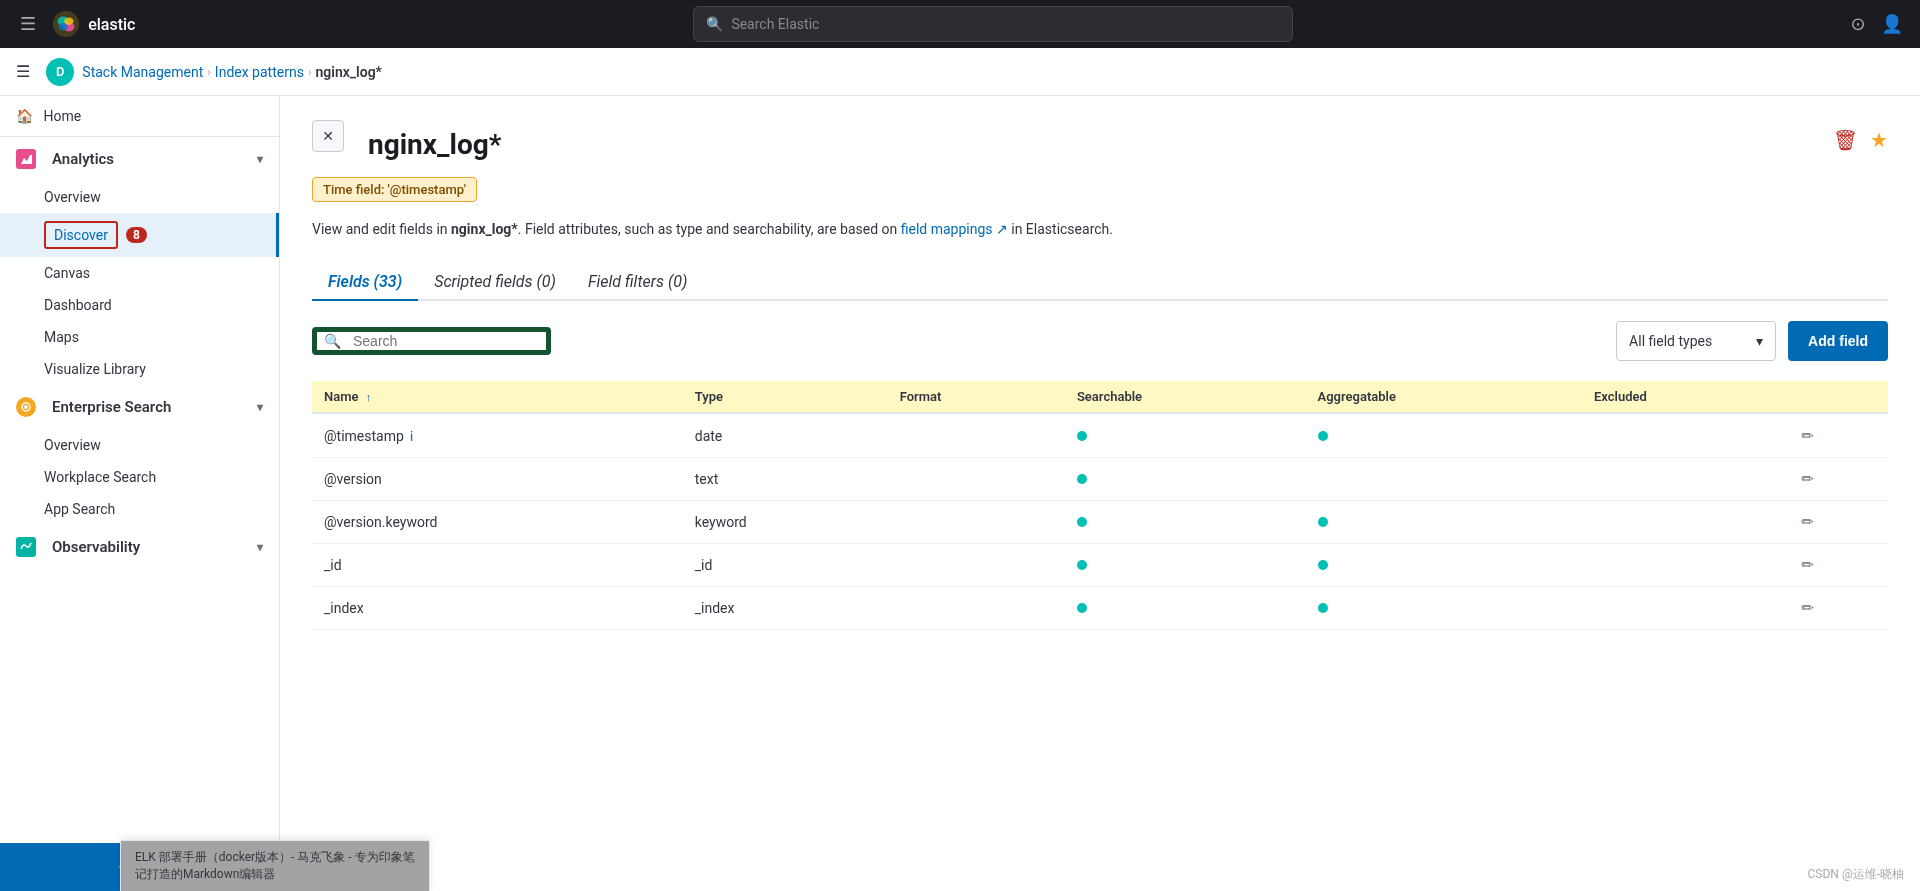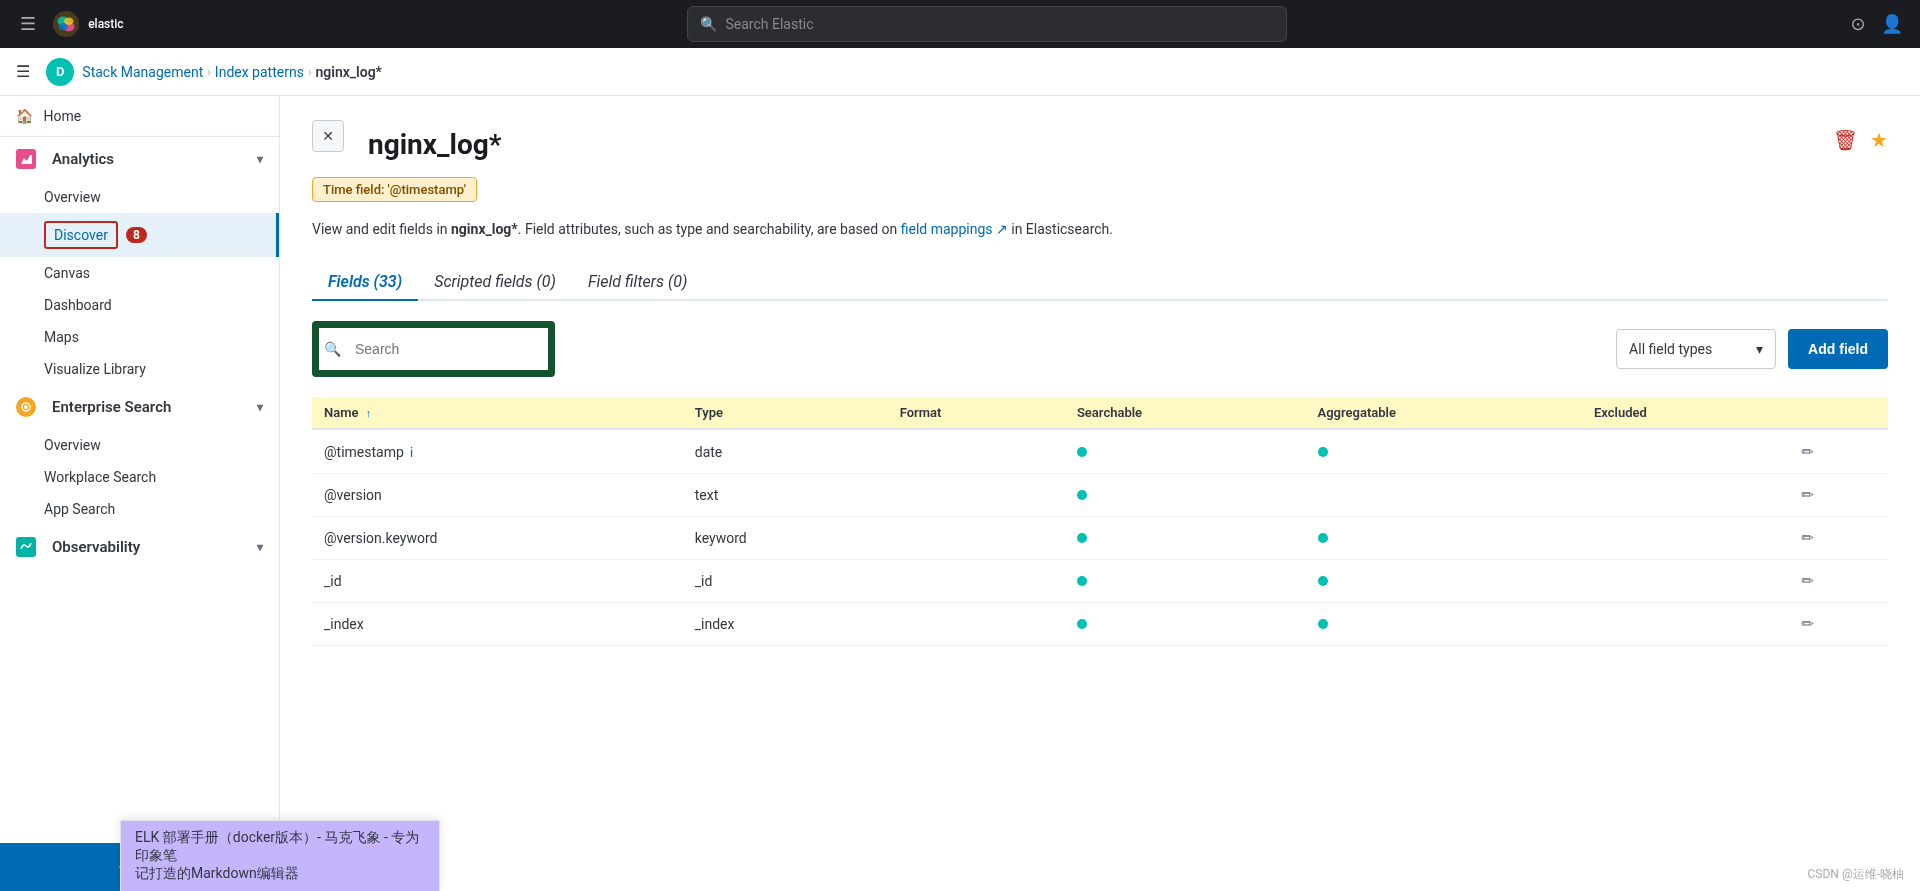--- a/index.html
+++ b/index.html
@@ -15,21 +15,21 @@
       gap: 12px;
       position: fixed;
       top: 0; left: 0; right: 0;
       z-index: 100;
     }
     .top-nav-logo {
       display: flex;
       align-items: center;
       gap: 8px;
       color: white;
-      font-size: 12px;
+      font-size: 16px;
       font-weight: 500;
     }
     .hamburger-btn {
       color: #aaa;
       background: none;
       border: none;
       cursor: pointer;
       font-size: 18px;
       padding: 4px;
     }
@@ -298,22 +298,22 @@
 
     
     .fields-toolbar {
       display: flex;
       gap: 12px;
       align-items: center;
       margin-bottom: 20px;
     }
     .field-search {
       flex: 1;
-      height: 56px;
-      border: 7px solid #14532d;
+      height: 28px;
+      border: 5px solid #14532d;
       border-radius: 4px;
       padding: 0 12px 0 36px;
       font-size: 14px;
       outline: none;
       color: #343741;
       background: white;
     }
     .search-wrapper {
       position: relative;
       flex: 1;
@@ -397,25 +397,25 @@
       color: #69707d;
       font-size: 15px;
       cursor: pointer;
     }
 
     
     .bottom-tooltip {
       position: fixed;
       bottom: 0;
       left: 120px;
-      background: #c4b5fd;
+      background: #a3a3a3;
       border: 1px solid #e0e5ee;
       border-bottom: none;
       padding: 8px 14px;
-      font-size: 14px;
+      font-size: 12px;
       color: #343741;
       z-index: 200;
       max-width: 320px;
       box-shadow: 0 -2px 8px rgba(0,0,0,0.1);
     }
 
     
     .csdn-watermark {
       position: fixed;
       bottom: 8px;

